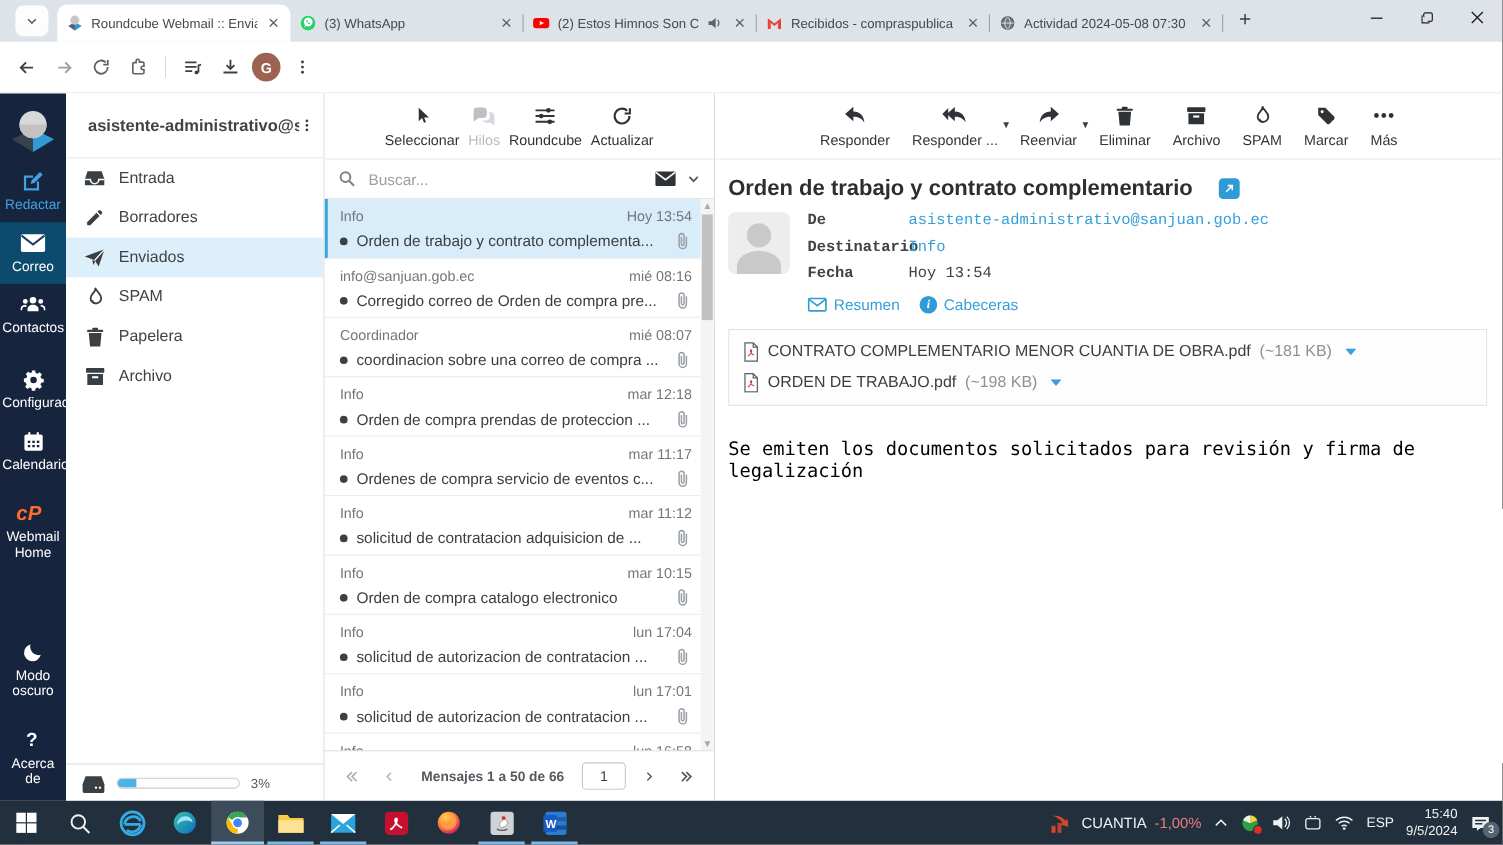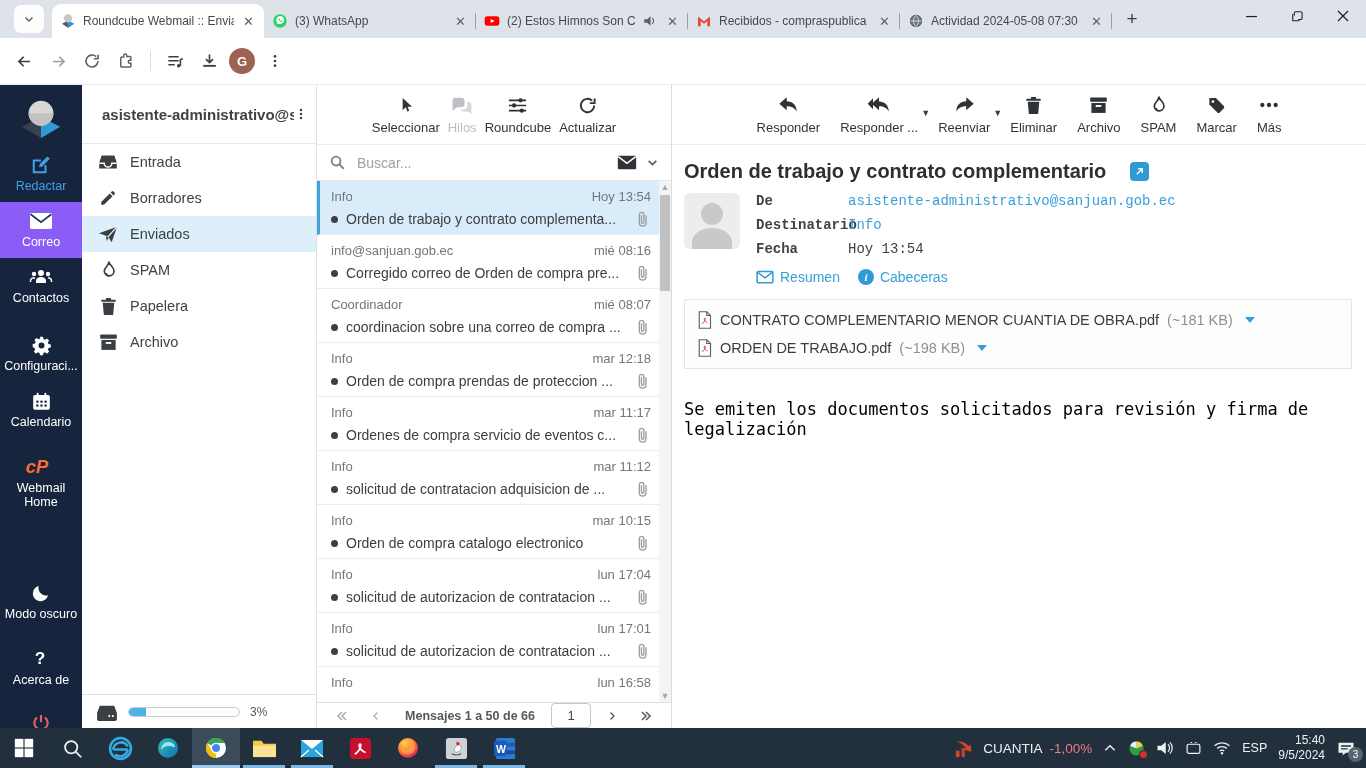--- a/index.html
+++ b/index.html
@@ -30,27 +30,27 @@
   .url-pill{flex:1;height:34px;background:#eef1f5;border-radius:17px;display:flex;align-items:center;
     padding:0 10px;gap:8px;margin:0 6px;}
   .url-text{flex:1;font-size:13.5px;color:#202124;white-space:nowrap;overflow:hidden;}
   .avatar-g{width:26px;height:26px;border-radius:50%;background:#9c6353;color:#fff;display:flex;
     align-items:center;justify-content:center;font-size:13px;font-weight:bold;}
   .tb-sep{width:1px;height:20px;background:#dadce0;margin:0 4px;}
 
   
   .app{position:absolute;left:0;top:85px;width:1366px;height:643px;display:flex;background:#fff;}
 
-  .rail{width:82px;background:#16243d;color:#fff;display:flex;flex-direction:column;align-items:center;flex-shrink:0;}
+  .rail{width:60px;background:#16243d;color:#fff;display:flex;flex-direction:column;align-items:center;flex-shrink:0;}
   .rc-logo{margin:13px 0 6px 0;}
   .rail-item{width:100%;padding:8px 2px 9px 2px;text-align:center;font-size:12.5px;line-height:14px;color:#fff;}
   .rail-item .ric{height:22px;display:flex;align-items:center;justify-content:center;margin-bottom:3px;color:#fff;}
   .rail-item.accent{color:#3ea2e5;}
   .rail-item.accent .ric{color:#3ea2e5;}
-  .rail-item.active{background:#8b5cf6;}
+  .rail-item.active{background:#0c4a6e;}
   .rail-item.danger{color:#e6615c;}
   .rail-item.danger .ric{color:#e6615c;}
   .rail-item.cp .ric{color:#ff6c2c;font-weight:bold;}
 
   .folders{width:235px;border-right:1px solid #e0e0e0;display:flex;flex-direction:column;flex-shrink:0;}
   .acct-row{height:59px;display:flex;align-items:center;padding:0 8px 0 20px;border-bottom:1px solid #e8e8e8;}
   .acct-name{flex:1;font-size:15px;font-weight:bold;color:#3f4346;white-space:nowrap;overflow:hidden;}
   .folder-list{flex:1;}
   .folder{height:36px;display:flex;align-items:center;gap:12px;padding:0 16px;font-size:14.5px;color:#3f4346;}
   .folder .fic{width:20px;display:flex;justify-content:center;color:#3a3f44;}
@@ -76,21 +76,21 @@
   .mline1{display:flex;font-size:13px;color:#72777b;}
   .mline1 .msender{flex:1;white-space:nowrap;overflow:hidden;}
   .mline2{display:flex;align-items:center;gap:8px;margin-top:6px;}
   .mdot{width:7px;height:7px;border-radius:50%;background:#3c4043;flex-shrink:0;}
   .msubject{flex:1;font-size:14px;color:#3a3e42;white-space:nowrap;overflow:hidden;}
   .mclip{color:#9aa0a5;flex-shrink:0;}
   .vscroll{position:absolute;right:0;top:0;bottom:0;width:12px;background:#f4f4f4;}
   .vs-arrow{position:absolute;left:0;width:12px;height:12px;color:#a9a9a9;font-size:9px;display:flex;
     align-items:center;justify-content:center;}
   .vs-thumb{position:absolute;left:1px;top:14px;width:10px;height:96px;background:#c1c1c1;}
-  .pager{height:26px;border-top:1px solid #e0e0e0;display:flex;align-items:center;gap:8px;padding:0 12px;}
+  .pager{height:46px;border-top:1px solid #e0e0e0;display:flex;align-items:center;gap:8px;padding:0 12px;}
   .pg-ico{width:26px;display:flex;justify-content:center;color:#55595e;}
   .pg-ico.dim{color:#aab0b5;}
   .pg-sum{flex:1;text-align:center;font-size:12.5px;font-weight:bold;color:#55595e;}
   .pg-input{width:40px;height:25px;border:1px solid #c4c8cc;border-radius:4px;text-align:center;font-size:13px;
     color:#444;outline:none;font-family:inherit;}
 
   .reader{flex:1;display:flex;flex-direction:column;min-width:0;}
   .read-toolbar{height:60px;display:flex;align-items:center;justify-content:center;gap:20px;border-bottom:1px solid #ececec;}
   .rbtn{display:flex;flex-direction:column;align-items:center;gap:4px;font-size:13px;color:#333;position:relative;}
   .rbtn .tic{height:22px;display:flex;align-items:center;color:#2f3337;}

